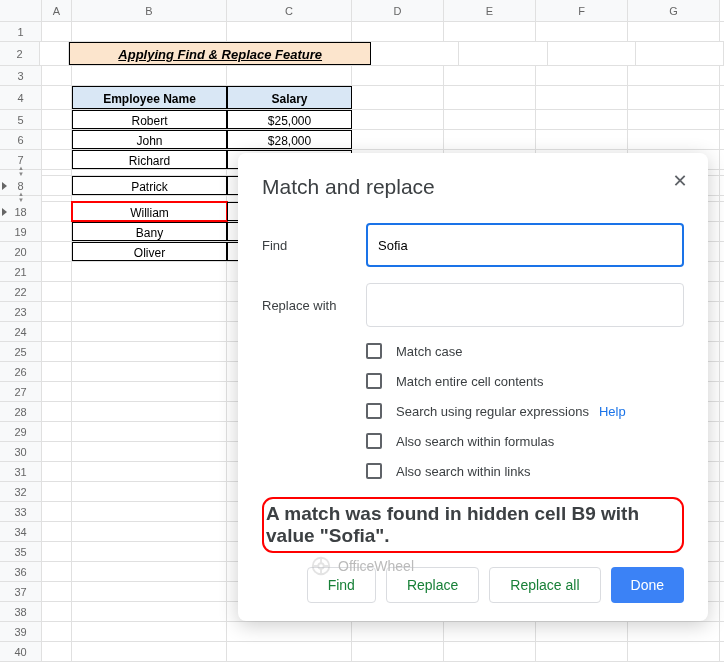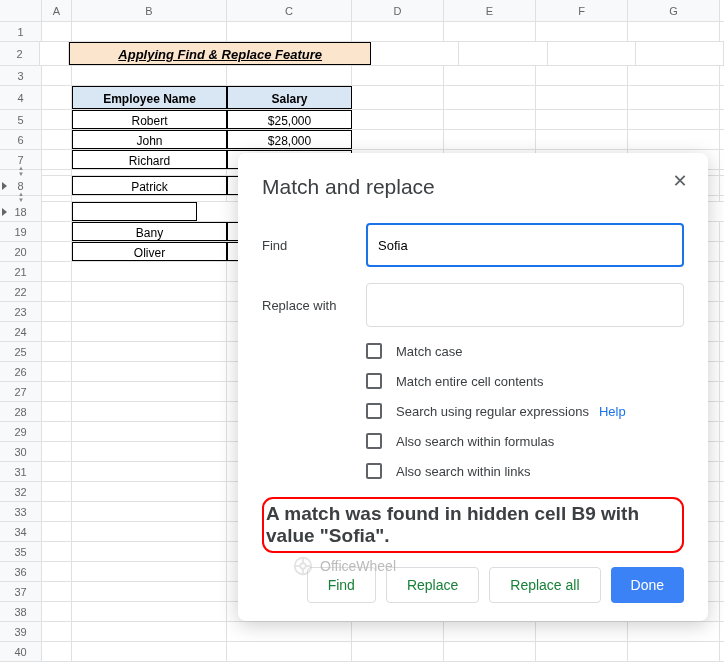--- a/index.html
+++ b/index.html
@@ -54,21 +54,21 @@
   .checkbox { width: 16px; height: 16px; border: 2px solid #5f6368; border-radius: 2px; margin-right: 14px; }
   .checkbox-label { font-size: 13px; color: #3c4043; }
   .help-link { color: #1a73e8; margin-left: 10px; font-size: 13px; }
   
   .status-msg { font-size: 19px; font-weight: bold; color: #3c4043; margin: 18px 0 14px 0; padding: 4px 2px; border: 2px solid red; border-radius: 11px; }
   
   .dialog-buttons { display: flex; justify-content: flex-end; gap: 10px; }
   .btn { height: 36px; padding: 0 20px; border-radius: 4px; font-size: 14px; font-weight: 500; cursor: pointer; border: 1px solid #dadce0; background: #fff; color: #188038; }
   .btn.primary { background: #3b82f6; color: #fff; border: none; }
   
-  .watermark { position: absolute; left: 292px; top: 555px; display: flex; align-items: center; gap: 6px; color: #bbb; font-size: 14px; font-weight: 500; z-index: 100; pointer-events: none; }
+  .watermark { position: absolute; left: 310px; top: 555px; display: flex; align-items: center; gap: 6px; color: #bbb; font-size: 14px; font-weight: 500; z-index: 100; pointer-events: none; }
   .watermark svg { opacity: 0.4; }
 </style>
 </head>
 <body>
 
 <div class="sheet">
   <div class="col-headers">
     <div class="row-header-spacer"></div>
     <div class="col-header col-A">A</div>
     <div class="col-header col-B">B</div>
@@ -188,20 +188,21 @@
         <div class="col-D"></div>
         <div class="col-E"></div>
         <div class="col-F"></div>
         <div class="col-G"></div>
     </div>
   </div>
 
   <div class="grid-row">
     <div class="row-num has-marker">18</div>
     <div class="cell col-A"></div>
+    <div class="cell data-cell col-B highlighted">William</div>
     <div class="cell data-cell col-C"></div>
     <div class="cell col-D"></div>
     <div class="cell col-E"></div>
     <div class="cell col-F"></div>
     <div class="cell col-G"></div>
   </div>
 
   <div class="grid-row">
     <div class="row-num">19</div>
     <div class="cell col-A"></div>

